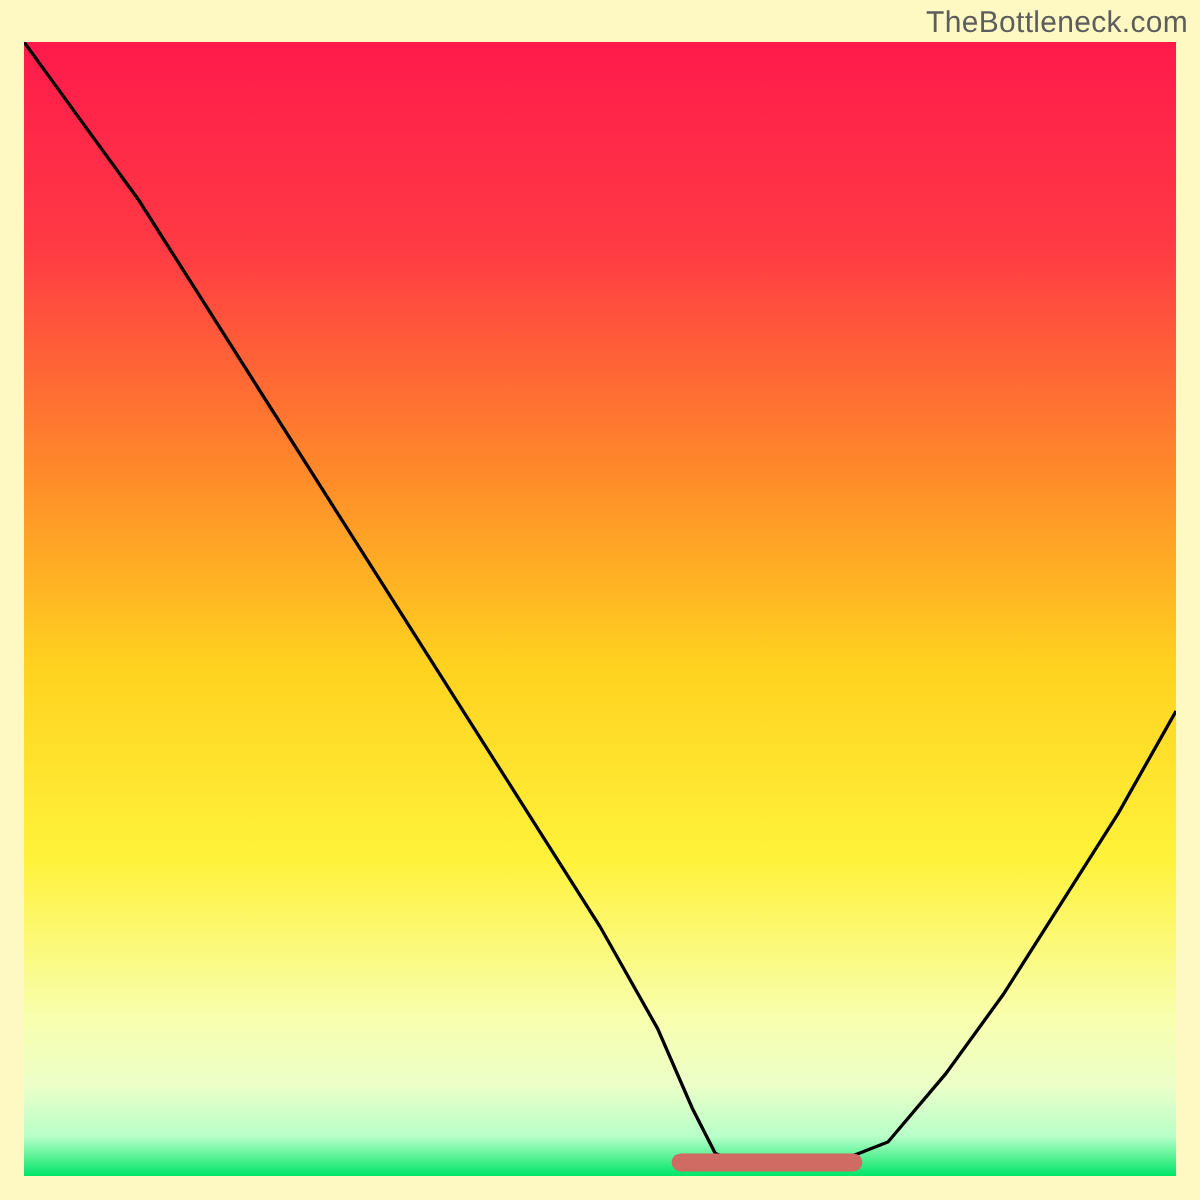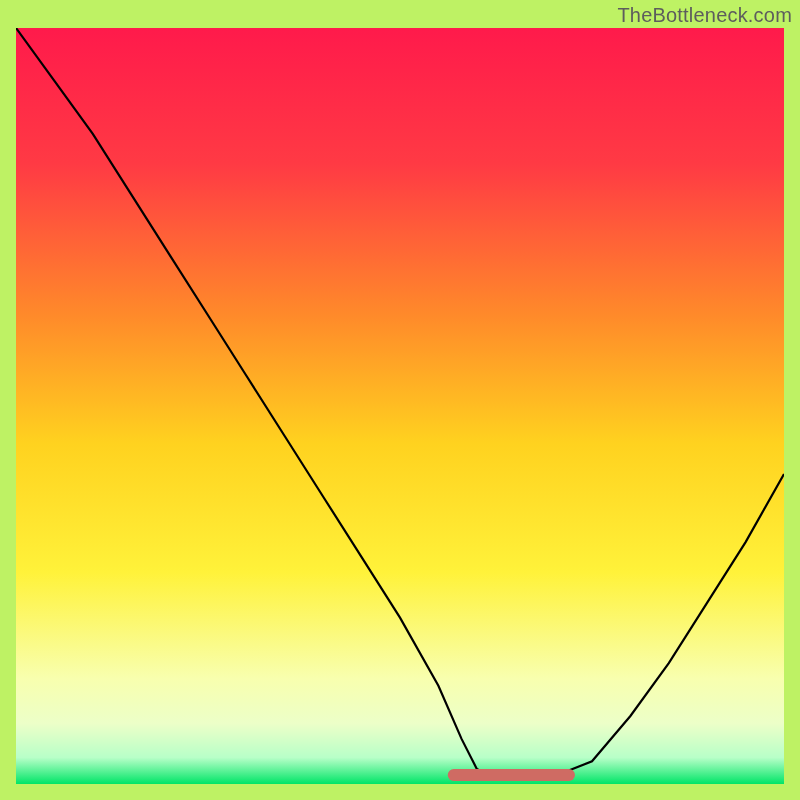--- a/index.html
+++ b/index.html
@@ -8,21 +8,21 @@
     width: 800px;
     height: 800px;
     overflow: hidden;
     background: #000;
     font-family: Arial, sans-serif;
   }
   .stage {
     position: relative;
     width: 800px;
     height: 800px;
-    background: #bef264;
+    background: #fef9c3;
   }
   .plot-area {
     position: absolute;
     box-sizing: border-box;
   }
   .gradient {
     position: absolute;
     inset: 0;
   }
   .credit {

